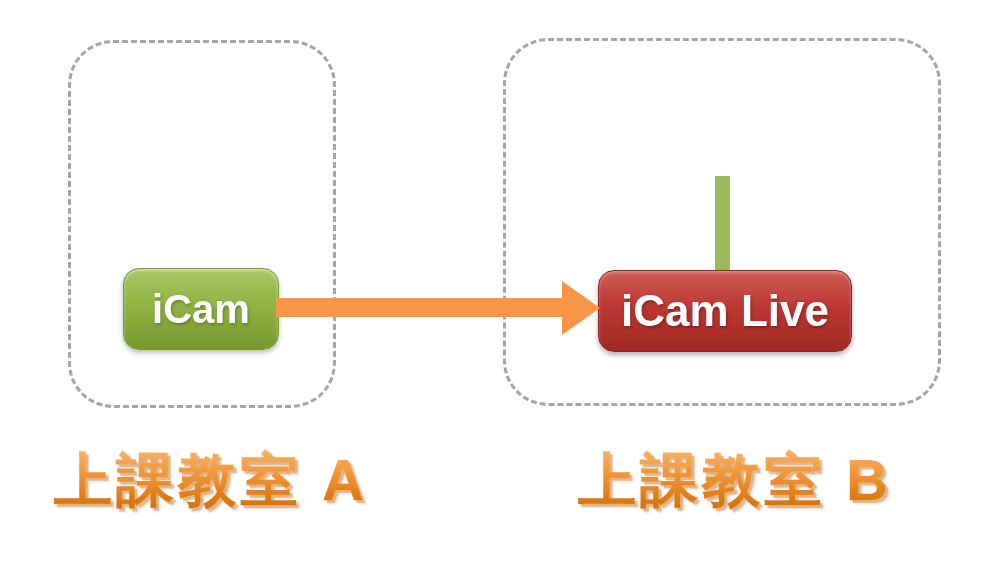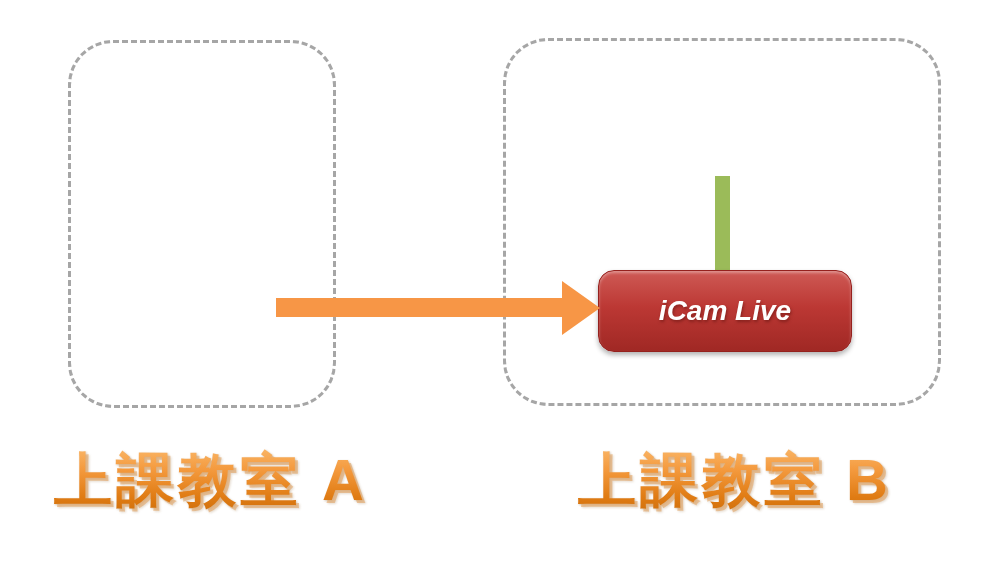--- a/index.html
+++ b/index.html
@@ -56,24 +56,23 @@
     background: linear-gradient(180deg, #ce5a55 0%, #bc3834 45%, #a02824 100%);
     border: 1px solid #95211e;
     box-shadow: 0 3px 5px rgba(0,0,0,0.3), inset 0 2px 3px rgba(255,255,255,0.35);
     display: flex;
     align-items: center;
     justify-content: center;
     z-index: 3;
   }
   .node-icam-live .node-label {
     color: #ffffff;
-    font-size: 28px;
+    font-size: 44px;
     font-weight: bold;
     text-shadow: 1px 2px 3px rgba(90,15,12,0.5);
-    font-style: italic;
   }
 
   
   .node-screen {
     position: absolute;
     left: 643px; top: 95px;
     width: 157px; height: 82px;
     border-radius: 14px;
     background: #ffffff;
     border: 4px solid #4f81bd;
@@ -139,20 +138,23 @@
 
 <div class="canvas">
 
   <div class="classroom-box classroom-a"></div>
 
   <div class="classroom-box classroom-b"></div>
 
   <div class="connector-screen"></div>
 
 
+  <div class="node-icam">
+    <span class="node-label">iCam</span>
+  </div>
 
   <div class="arrow-shaft"></div>
   <div class="arrow-head"></div>
 
   <div class="node-icam-live">
     <span class="node-label">iCam Live</span>
   </div>
 
   <div class="caption caption-a">上課教室 A</div>
 

